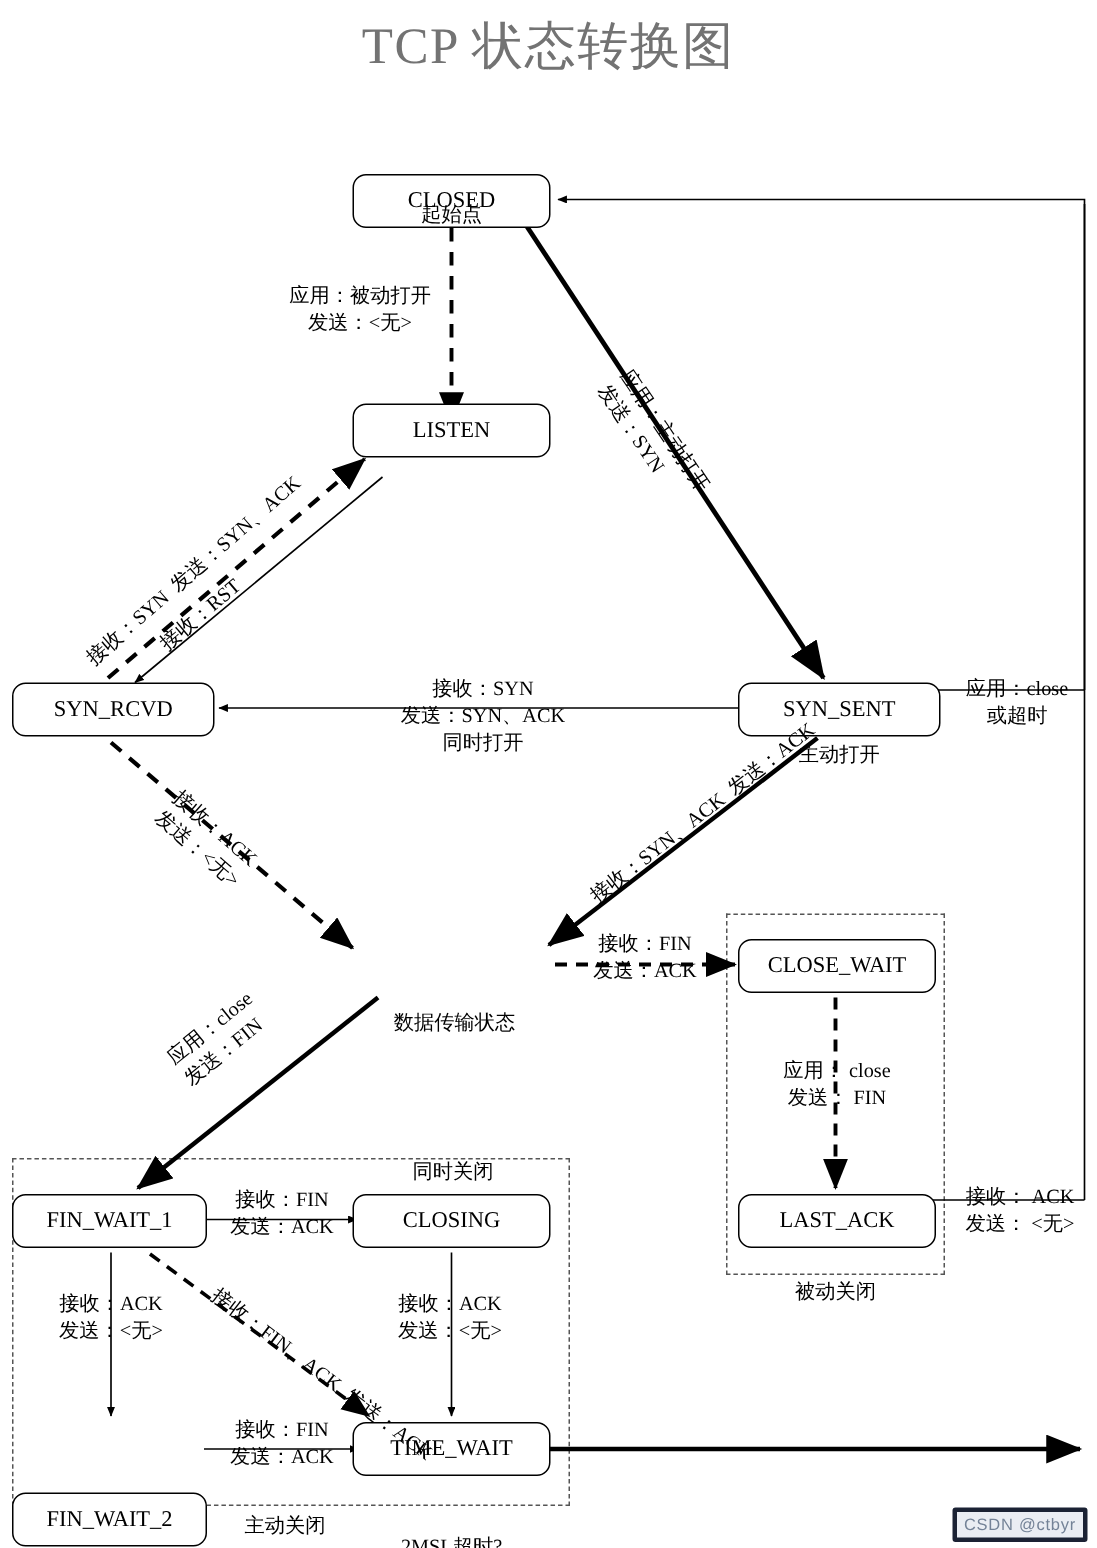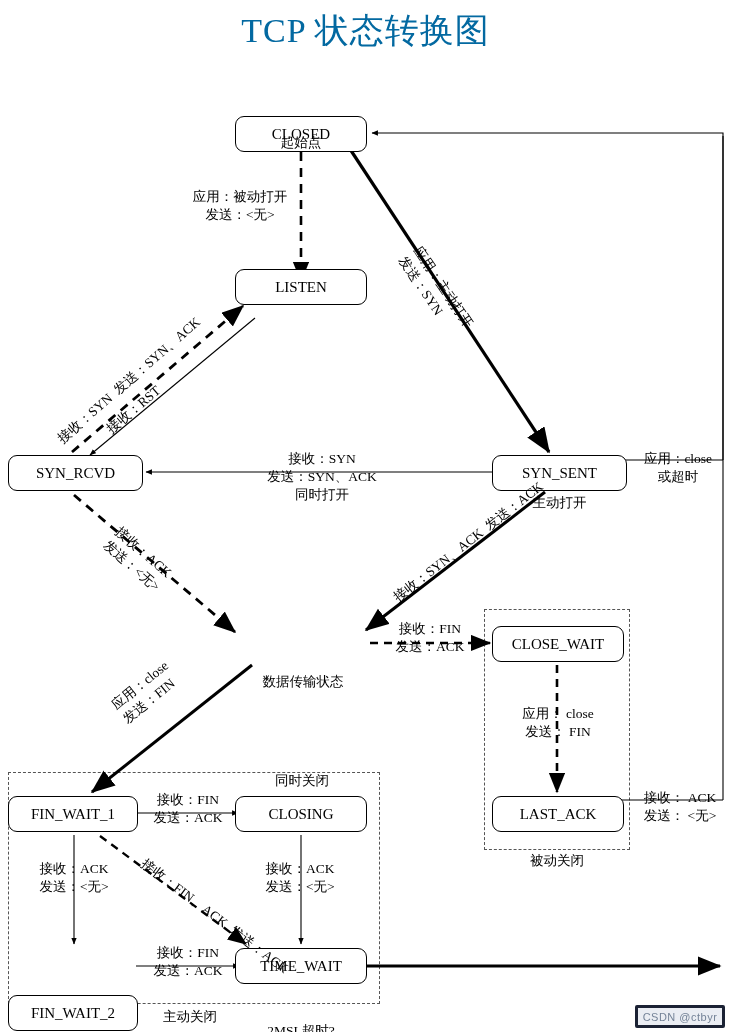--- a/index.html
+++ b/index.html
@@ -16,21 +16,21 @@
     overflow: hidden;
   }
   #title {
     position: absolute;
     top: 8px;
     left: 0;
     width: 731px;
     text-align: center;
     font-size: 34px;
     font-family: "Liberation Serif", serif;
-    color: #0369a1;
+    color: #737373;
     letter-spacing: 1px;
   }
   svg.layer {
     position: absolute;
     top: 0;
     left: 0;
     width: 731px;
     height: 1032px;
   }
   .node {

